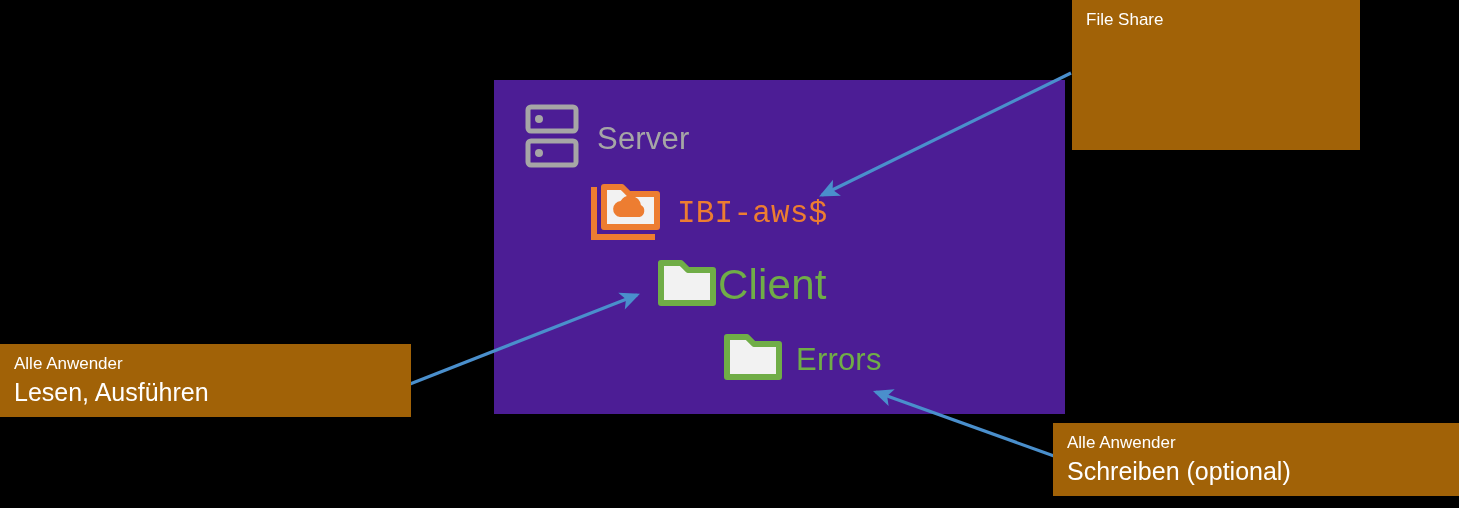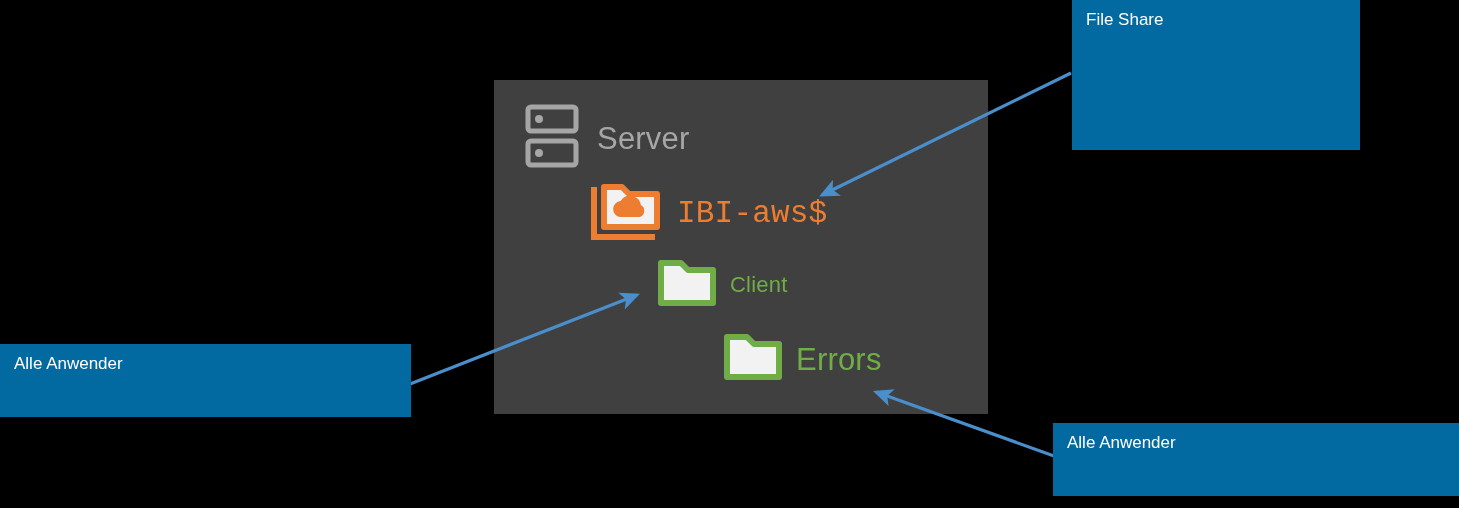--- a/index.html
+++ b/index.html
@@ -14,23 +14,23 @@
     background: #000000;
     overflow: hidden;
     font-family: "Liberation Sans", sans-serif;
   }
 
   
   #server-panel {
     position: absolute;
     left: 494px;
     top: 80px;
-    width: 494px;
+    width: 571px;
     height: 334px;
-    background: #404040;
+    background: #4c1d95;
   }
 
   .node-row {
     position: absolute;
     display: flex;
     align-items: center;
     white-space: nowrap;
   }
 
   .node-label {
@@ -52,40 +52,40 @@
     color: #ED7D31;
     font-size: 31px;
     margin-left: 13px;
     letter-spacing: 0.2px;
   }
 
   
   #client-row { left: 163px; top: 178px; }
   #client-row .node-label {
     color: #70AD47;
-    font-size: 22px;
-    margin-left: 13px;
+    font-size: 42px;
+    margin-left: 1px;
     letter-spacing: 0.2px;
   }
 
   
   #errors-row { left: 229px; top: 252px; align-items: center; }
   #errors-row .node-label {
     color: #70AD47;
     font-size: 31px;
     margin-left: 13px;
     letter-spacing: 0.2px;
   }
 
   .icon-box { display: block; flex: 0 0 auto; }
 
   
   .callout {
     position: absolute;
-    background: #0369a1;
+    background: #a16207;
     box-sizing: border-box;
     color: #FFFFFF;
   }
   .callout .kicker {
     display: block;
     font-size: 17px;
     line-height: 1.32;
     color: #FFFFFF;
     white-space: nowrap;
   }
@@ -195,19 +195,21 @@
 
     <line x1="1054" y1="456" x2="876" y2="392" stroke="#4A8FCC" stroke-width="3.2" marker-end="url(#ah)"></line>
   </svg>
 
   <div class="callout" id="callout-fileshare">
     <span class="kicker">File Share</span>
   </div>
 
   <div class="callout" id="callout-read">
     <span class="kicker">Alle Anwender</span>
+    <span class="body">Lesen, Ausführen</span>
   </div>
 
   <div class="callout" id="callout-write">
     <span class="kicker">Alle Anwender</span>
+    <span class="body">Schreiben (optional)</span>
   </div>
 
 </div>
 
 </body></html>

